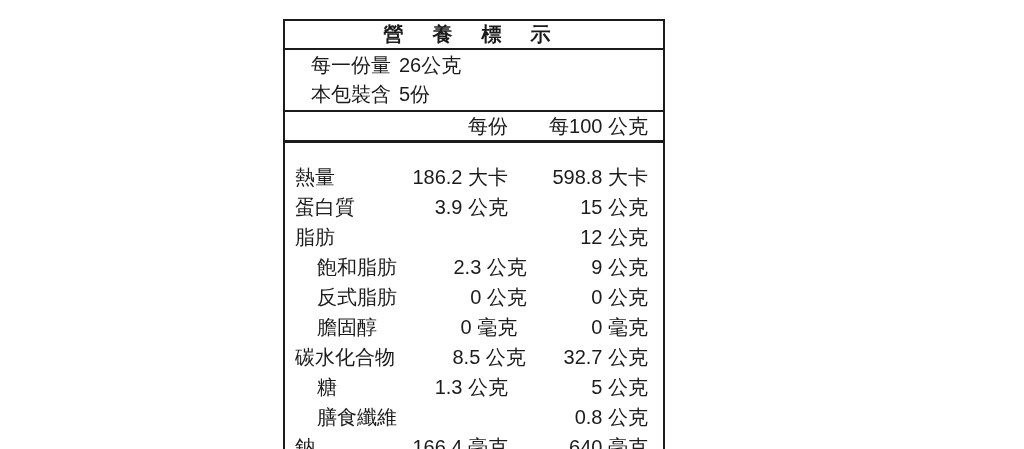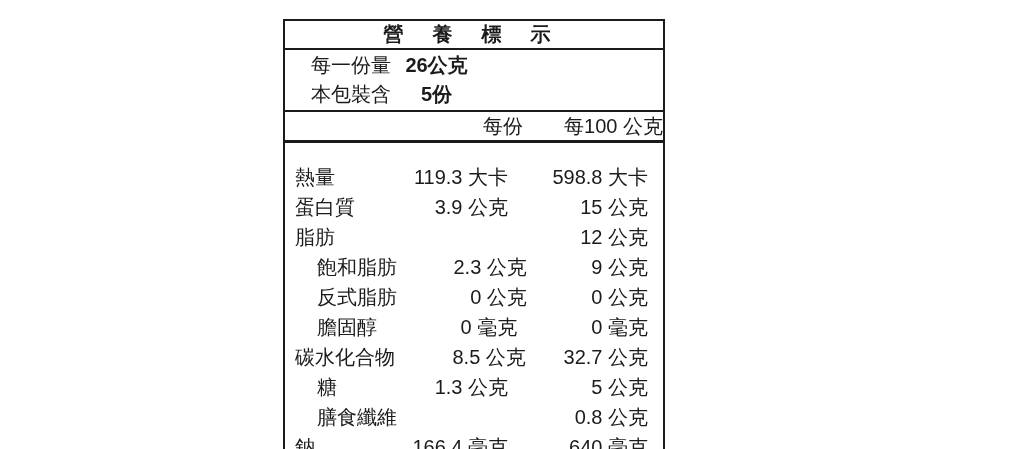--- a/index.html
+++ b/index.html
@@ -43,27 +43,27 @@
     border-bottom: 2px solid #1b1b1b;
     padding: 1px 0;
   }
   .serving-row {
     display: flex;
     height: 29px;
     line-height: 29px;
     padding-left: 26px;
   }
   .s-label { width: 88px; white-space: nowrap; }
-  .s-value { width: 75px; text-align: center; white-space: nowrap; font-weight: bold; }
+  .s-value { width: 75px; text-align: left; white-space: nowrap; }
   .header-row {
     display: flex;
     height: 28px;
     line-height: 28px;
     border-bottom: 3px solid #1b1b1b;
-    padding-right: 0;
+    padding-right: 15px;
   }
   .rows { padding: 1px 0 2px 0; margin-top: 18px; }
   .row {
     display: flex;
     height: 30px;
     line-height: 30px;
     padding-right: 15px;
   }
   .cell.lbl {
     flex: 1;
@@ -96,21 +96,21 @@
     <div class="header-row">
       <span class="cell lbl"></span>
       <span class="cell c1">每份</span>
       <span class="cell c2">每100 公克</span>
     </div>
 
     <div class="rows">
 
       <div class="row">
         <span class="cell lbl">熱量</span>
-        <span class="cell c1">119.3 大卡</span>
+        <span class="cell c1">186.2 大卡</span>
         <span class="cell c2">598.8 大卡</span>
       </div>
 
       <div class="row">
         <span class="cell lbl">蛋白質</span>
         <span class="cell c1">3.9 公克</span>
         <span class="cell c2">15 公克</span>
       </div>
 
       <div class="row">

